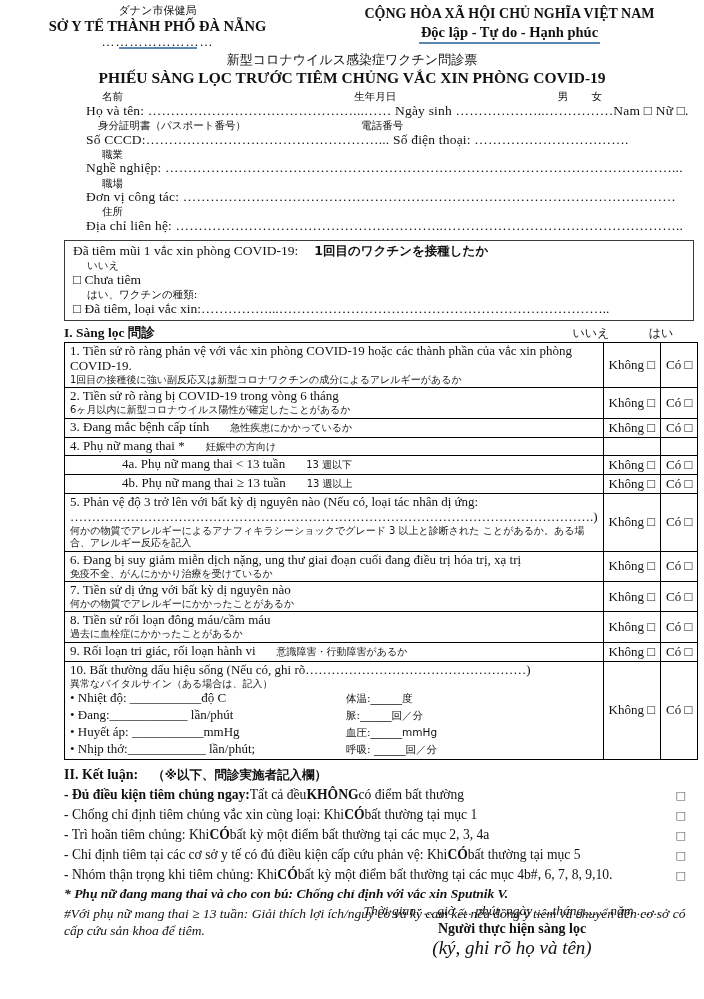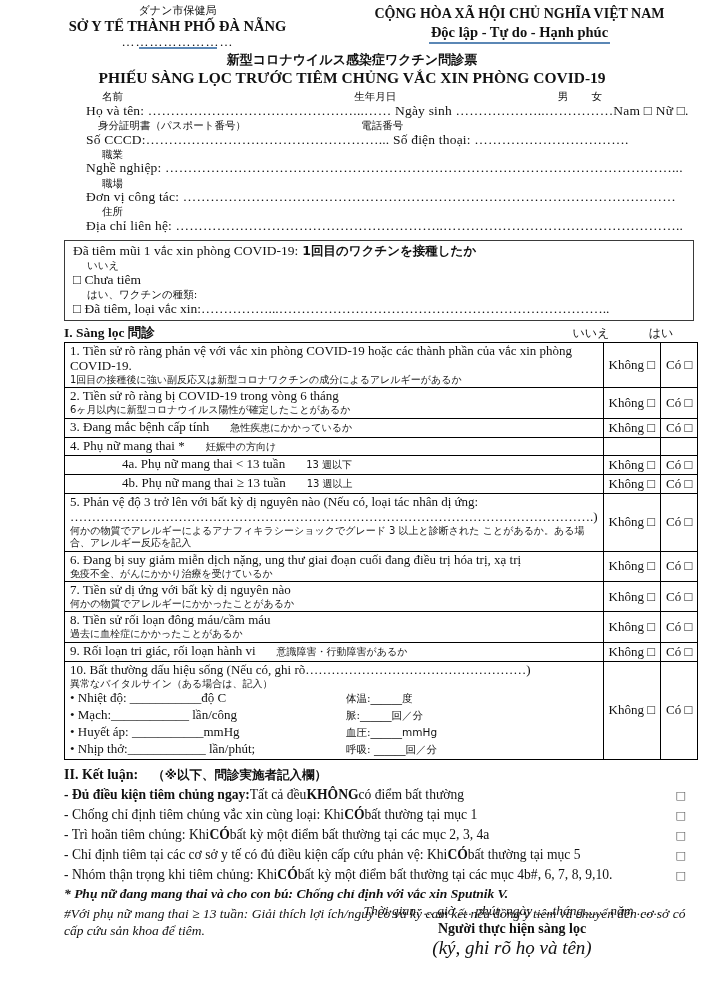--- a/index.html
+++ b/index.html
@@ -2,40 +2,40 @@
 <html><head>
 <meta charset="utf-8">
 <style>
   html,body{margin:0;padding:0;background:#e8e8e8;}
   .page{width:704px;height:999px;background:#ffffff;position:relative;overflow:hidden;
         font-family:"Liberation Serif",serif;color:#111;}
   .b{font-weight:bold;}
   .jp{font-family:"DejaVu Sans",sans-serif;}
   
   .hdr{display:flex;padding-top:5px;}
-  .hdr-left{width:315px;text-align:center;padding-left:20px;}
+  .hdr-left{width:315px;text-align:center;}
   .hdr-right{flex:1;text-align:center;}
   .jp-tiny{font-size:11px;line-height:1.15;}
   .agency{font-weight:bold;font-size:14.5px;line-height:1.2;}
   .dots-line{font-size:13px;letter-spacing:1px;position:relative;line-height:1.1;}
   .dots-line::after{content:"";position:absolute;left:50%;transform:translateX(-50%);
         bottom:0px;width:78px;border-bottom:2px solid #5b87b5;}
   .nation{font-weight:bold;font-size:14px;line-height:1.25;}
   .motto{font-weight:bold;font-size:14.5px;display:inline-block;
         border-bottom:2px solid #5b87b5;padding:0 2px 1px;}
-  .title-jp{text-align:center;font-weight:bold;font-size:13px;margin-top:3px;line-height:1.2;}
+  .title-jp{text-align:center;font-weight:normal;font-size:13px;margin-top:3px;line-height:1.2;}
   .title-vi{text-align:center;font-weight:bold;font-size:15.5px;line-height:1.25;}
   
   .personal{margin:3px 10px 0 86px;font-size:13px;}
   .jpl{font-size:10.5px;line-height:1.2;}
   .jpl span{display:inline-block;}
   .vil{font-size:13.5px;line-height:1.2;letter-spacing:.2px;}
   
   .fdbox{border:1.5px solid #3a3a3a;margin:6px 10px 3px 64px;padding:2px 8px 3px;font-size:13.5px;}
-  .fd-q{display:flex;align-items:baseline;gap:4px;line-height:1.2;}
+  .fd-q{display:flex;align-items:baseline;gap:16px;line-height:1.2;}
   .fd-q .qjp{font-weight:bold;font-size:12.5px;}
   .fd-sub{font-size:10.5px;margin-left:14px;line-height:1.2;}
   .fd-opt{line-height:1.2;}
   
   .scrhdr{display:flex;margin:3px 8px 0 64px;font-size:13.5px;align-items:flex-end;}
   .scr-title{font-weight:bold;}
   .scr-sp{flex:1;}
   .scr-col{width:70px;text-align:center;font-size:12px;}
   
   table.scr{border-collapse:collapse;margin-left:64px;width:633px;border:1.5px solid #000;}
@@ -237,21 +237,21 @@
     </tr>
     <tr>
       <td class="q">
         <div class="rvi">10. Bất thường dấu hiệu sống (Nếu có, ghi rõ……………………………………………)</div>
         <div class="rjp jp">異常なバイタルサイン（ある場合は、記入）</div>
         <div class="vrow">
           <span class="vvi">• Nhiệt độ: ___________độ C</span>
           <span class="vjp jp">体温:______度</span>
         </div>
         <div class="vrow">
-          <span class="vvi">• Mạch:____________ lần/công</span>
+          <span class="vvi">• Đang:____________ lần/phút</span>
           <span class="vjp jp">脈:______回／分</span>
         </div>
         <div class="vrow">
           <span class="vvi">• Huyết áp: ___________mmHg</span>
           <span class="vjp jp">血圧:______mmHg</span>
         </div>
         <div class="vrow">
           <span class="vvi">• Nhịp thở:____________ lần/phút;</span>
           <span class="vjp jp">呼吸: ______回／分</span>
         </div>

